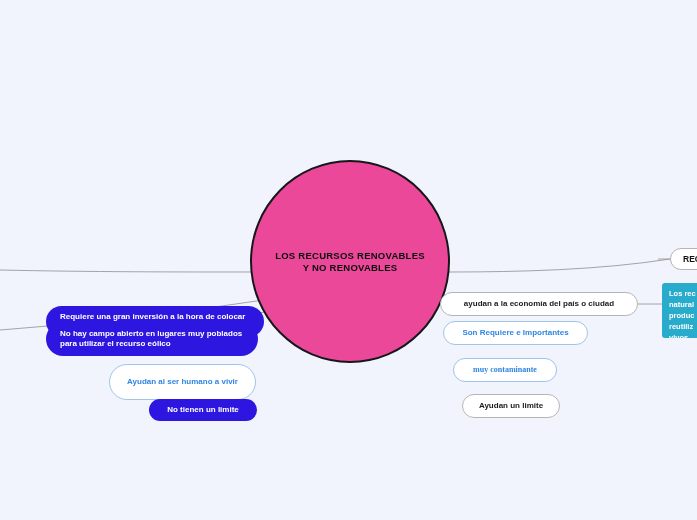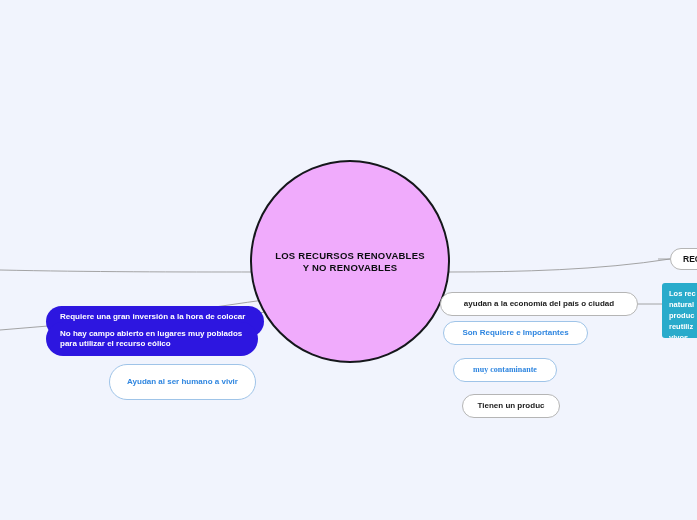--- a/index.html
+++ b/index.html
@@ -38,21 +38,21 @@
     line-height: 1.25;
   }
 
   
   .root-circle {
     left: 250px;
     top: 160px;
     width: 200px;
     height: 203px;
     border-radius: 50%;
-    background: #f0abfc;
+    background: #ec4899;
     border: 2px solid #15171b;
     color: #0b0d10;
     font-size: 9.5px;
     font-weight: bold;
     letter-spacing: 0.25px;
     padding: 0 22px;
   }
 
   
   .pill-solid {
@@ -137,26 +137,27 @@
   </svg>
 
   <div class="node root-circle">LOS RECURSOS RENOVABLES Y NO RENOVABLES</div>
 
   <div id="node-inversion-solar" class="node pill-solid left-align">Requiere una gran inversión a la hora de colocar los paneles solares</div>
 
   <div id="node-campo-eolico" class="node pill-solid left-align">No hay campo abierto en lugares muy poblados para utilizar el recurso eólico</div>
 
   <div id="node-ayudan-vivir" class="node pill-outline">Ayudan al ser humano a vivir</div>
 
+  <div id="node-no-limite" class="node pill-solid">No tienen un limite</div>
 
   <div id="node-economia" class="node pill-outline gray-border dark-text">ayudan a la economía del país o ciudad</div>
 
   <div id="node-naturales" class="node pill-outline">Son Requiere e Importantes</div>
 
   <div id="node-contaminante" class="node pill-outline">muy contaminante</div>
 
-  <div id="node-tienen-limite" class="node pill-outline gray-border dark-text">Tienen un produc</div>
+  <div id="node-tienen-limite" class="node pill-outline gray-border dark-text">Ayudan un limite</div>
 
   <div id="node-recursos-title" class="node pill-outline gray-border dark-text">REC</div>
 
   <div id="node-teal-desc" class="node block-teal">Los rec natural produc reutiliz vivos.</div>
 
 </div>
 
 </body></html>

